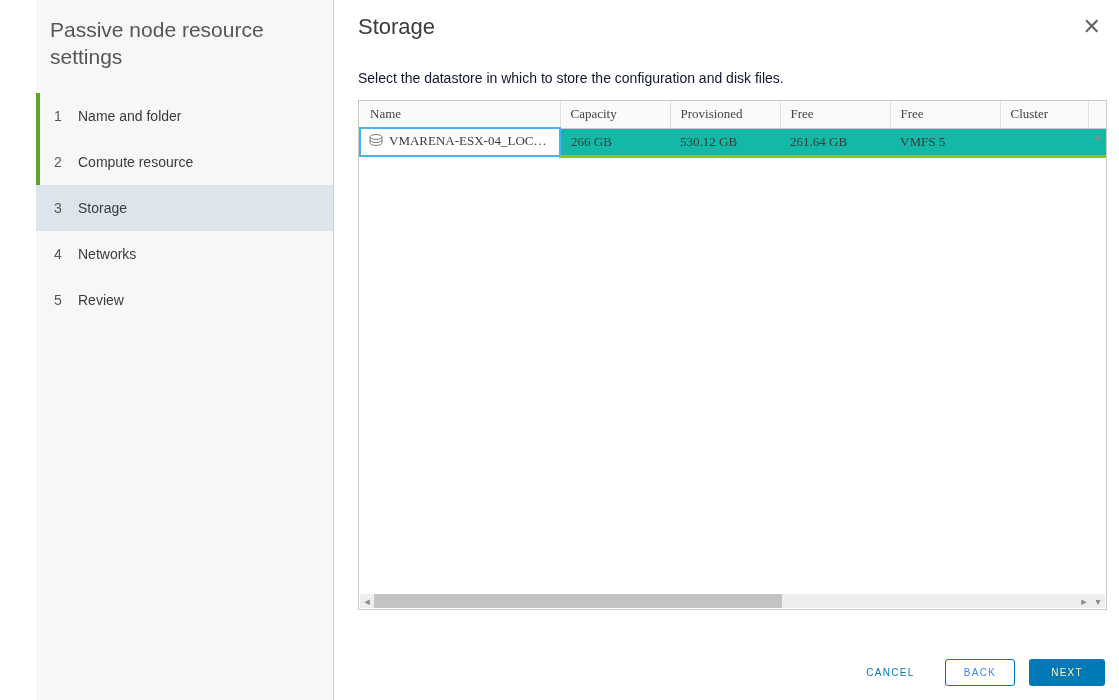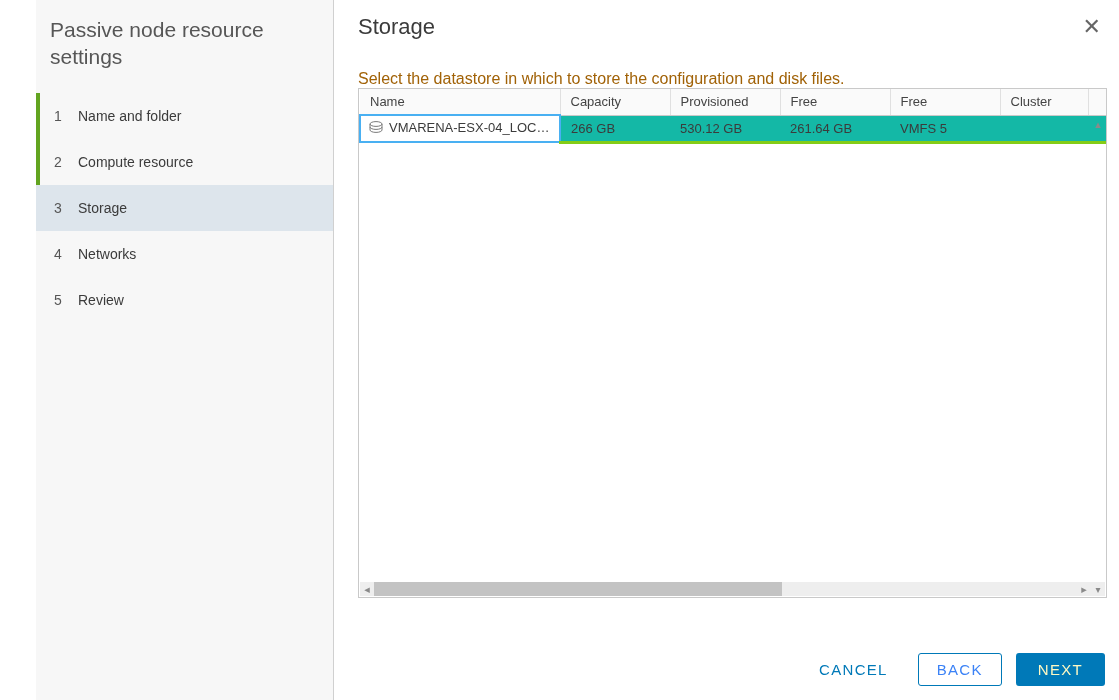--- a/index.html
+++ b/index.html
@@ -64,30 +64,32 @@
     }
     .close-x {
       font-size: 22px;
       color: #666;
       cursor: pointer;
       padding: 2px 6px;
       line-height: 1;
     }
     .subtitle {
       margin-top: 30px;
-      font-size: 16px;
-      color: #a16207;
+      margin-bottom: 14px;
+      font-size: 14px;
+      color: #0f172a;
     }
 
     
     .table-wrap {
       border: 1px solid #c9c9c9;
       height: 510px;
       position: relative;
       background: #fff;
+      font-family: Liberation Serif, serif;
     }
     table {
       width: 100%;
       border-collapse: collapse;
       table-layout: fixed;
     }
     th, td {
       text-align: left;
       font-weight: 400;
       padding: 5px 10px;
@@ -162,21 +164,21 @@
     
     .footer {
       position:absolute;
       right: 14px;
       bottom: 14px;
       display:flex;
       gap: 14px;
       align-items:center;
     }
     .btn {
-      font-size: 15px;
+      font-size: 10px;
       letter-spacing: 1.3px;
       font-weight: 500;
       padding: 8px 16px;
       border-radius: 3px;
       cursor: pointer;
       border: none;
       background: none;
       text-align: right;
     }
     .btn.cancel { color:#0079b8; }

